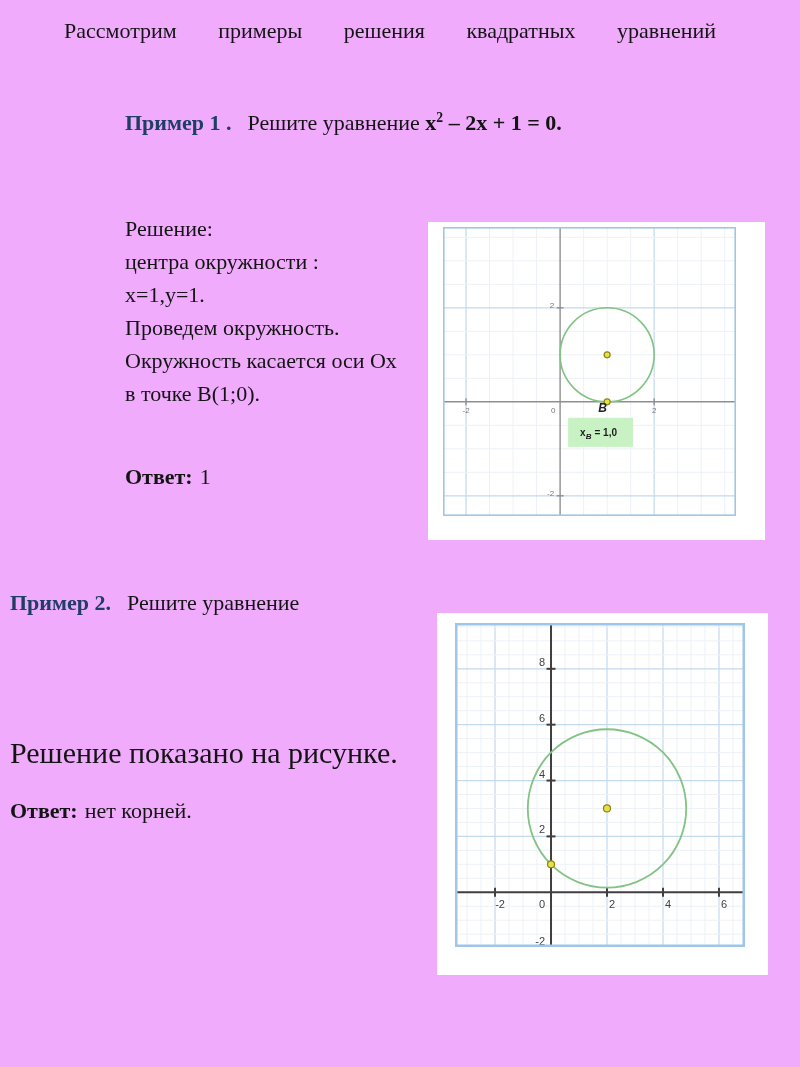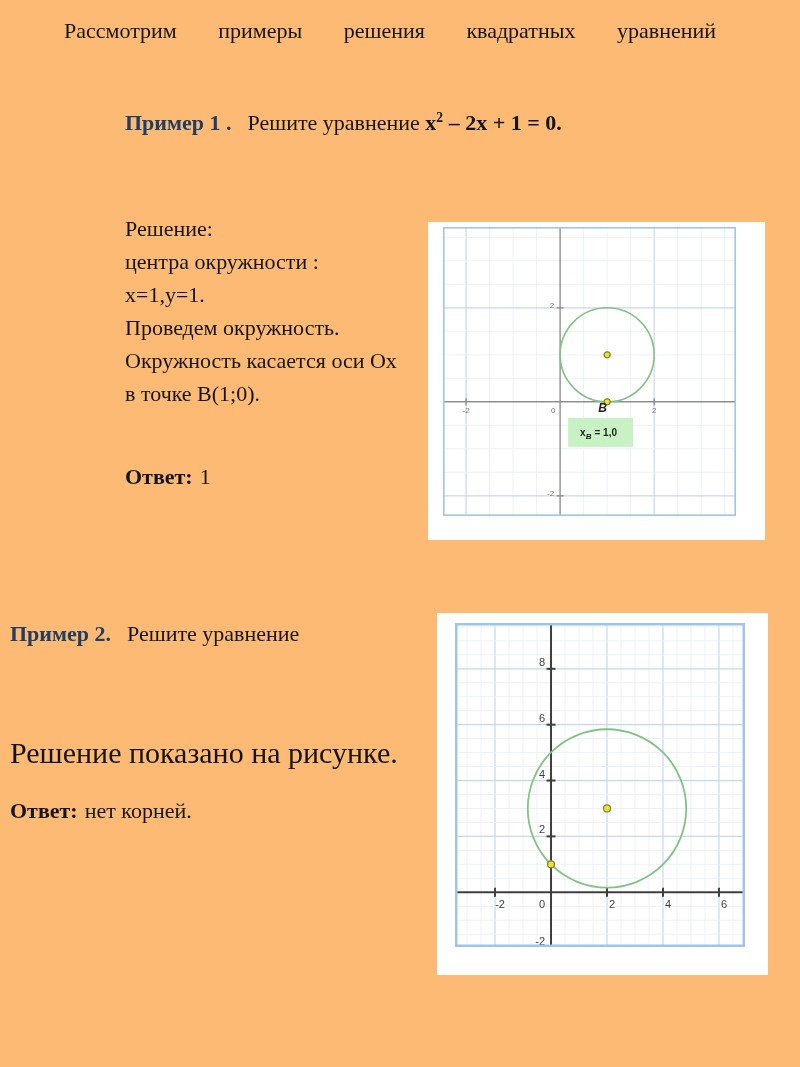--- a/index.html
+++ b/index.html
@@ -1,40 +1,40 @@
 <!DOCTYPE html>
 <html><head>
 <meta charset="utf-8">
 <style>
   html,body{margin:0;padding:0;}
   .page{
     position:relative;
     width:800px;height:1067px;
-    background:#fdba74;
+    background:#f0abfc;
     font-family:"Liberation Serif", serif;
     color:#141414;
     overflow:hidden;
   }
   .intro{
     position:absolute;left:64px;top:6px;width:652px;
     font-size:22px;line-height:50px;
   }
   .intro .l1{text-align:justify;text-align-last:justify;}
   .heading{font-size:22px;}
   .heading .lbl{font-weight:bold;color:#1f3e63;}
   .heading .prompt{margin-left:16px;}
   .eq{font-weight:bold;white-space:pre;}
   .eq sup{font-size:0.62em;vertical-align:super;line-height:0;}
   #ex1-head{position:absolute;left:125px;top:110px;}
   #ex1-sol{position:absolute;left:125px;top:212px;width:370px;
     font-size:22px;line-height:33px;z-index:3;}
   #ex1-ans{position:absolute;left:125px;top:464px;font-size:22px;z-index:3;}
   .ans b{font-weight:bold;}
   .ans .val{margin-left:7px;}
-  #ex2-head{position:absolute;left:10px;top:617px;width:420px;line-height:33px;}
+  #ex2-head{position:absolute;left:10px;top:586px;width:420px;line-height:33px;}
   #ex2-eq{position:absolute;left:10px;top:637px;font-size:22px;}
   #ex2-note{position:absolute;left:10px;top:736px;font-size:30px;}
   #ex2-ans{position:absolute;left:10px;top:798px;font-size:22px;}
   .panel{position:absolute;background:#ffffff;z-index:1;}
   #panel1{left:428px;top:222px;width:337px;height:318px;}
   #panel2{left:437px;top:613px;width:331px;height:362px;}
   #panel1 svg{position:absolute;left:15px;top:5px;}
   #panel2 svg{position:absolute;left:18px;top:10px;}
   svg text{font-family:"Liberation Sans", sans-serif;}
 </style>

